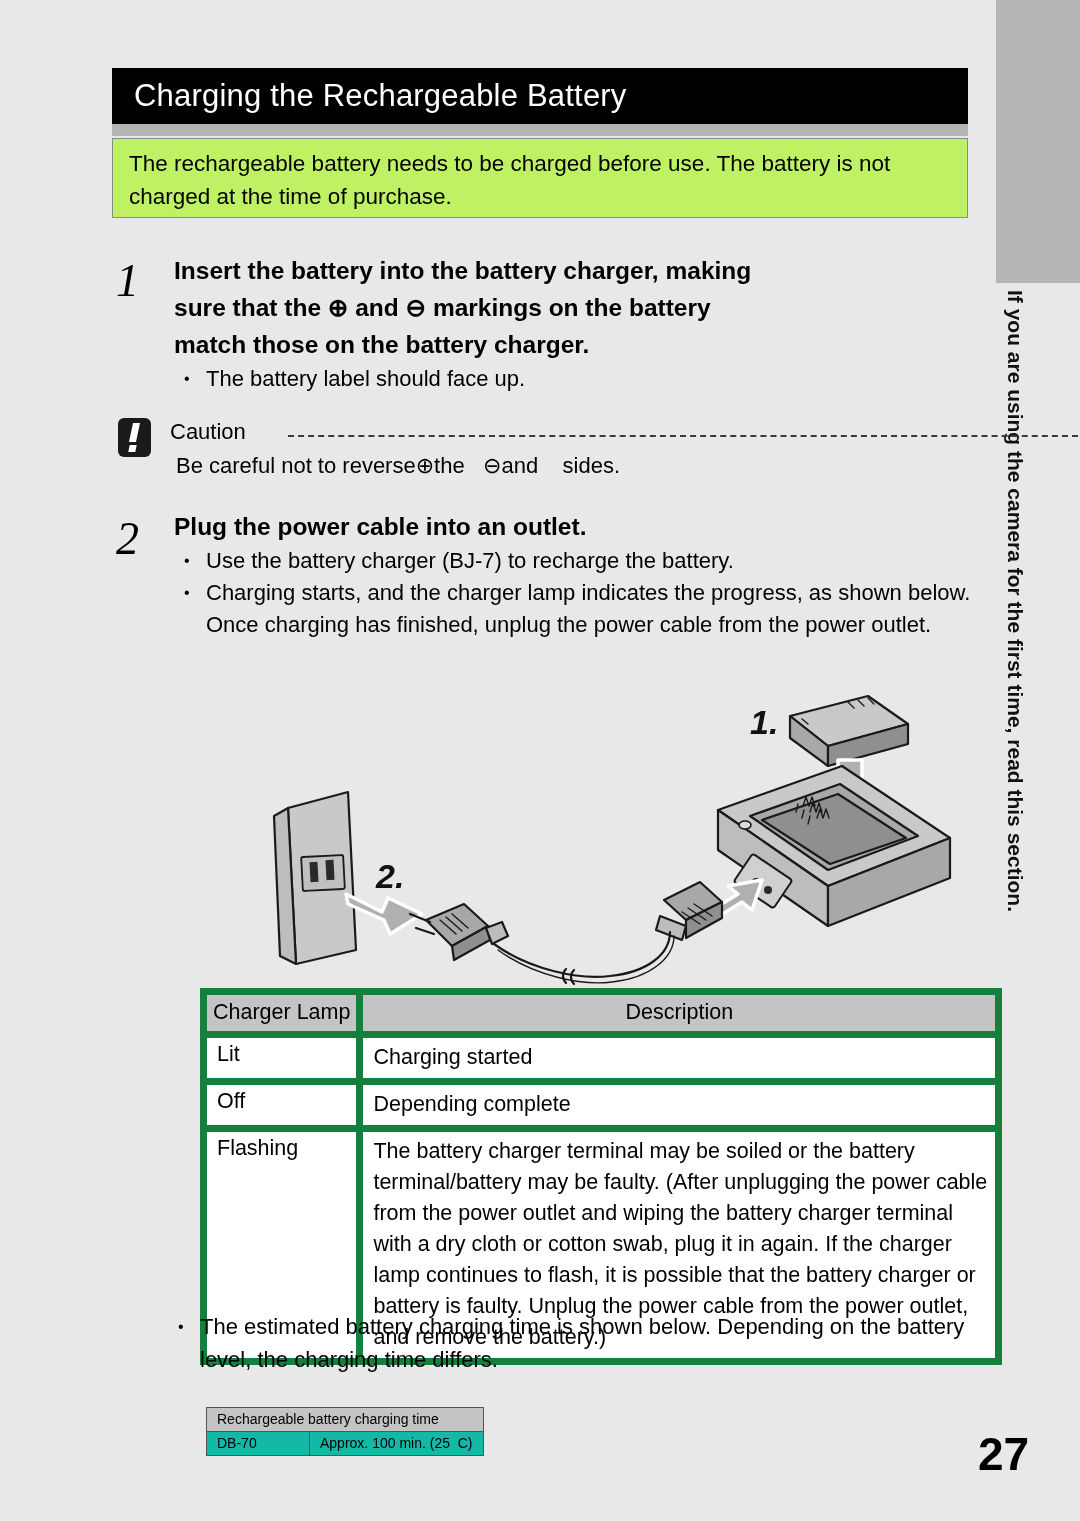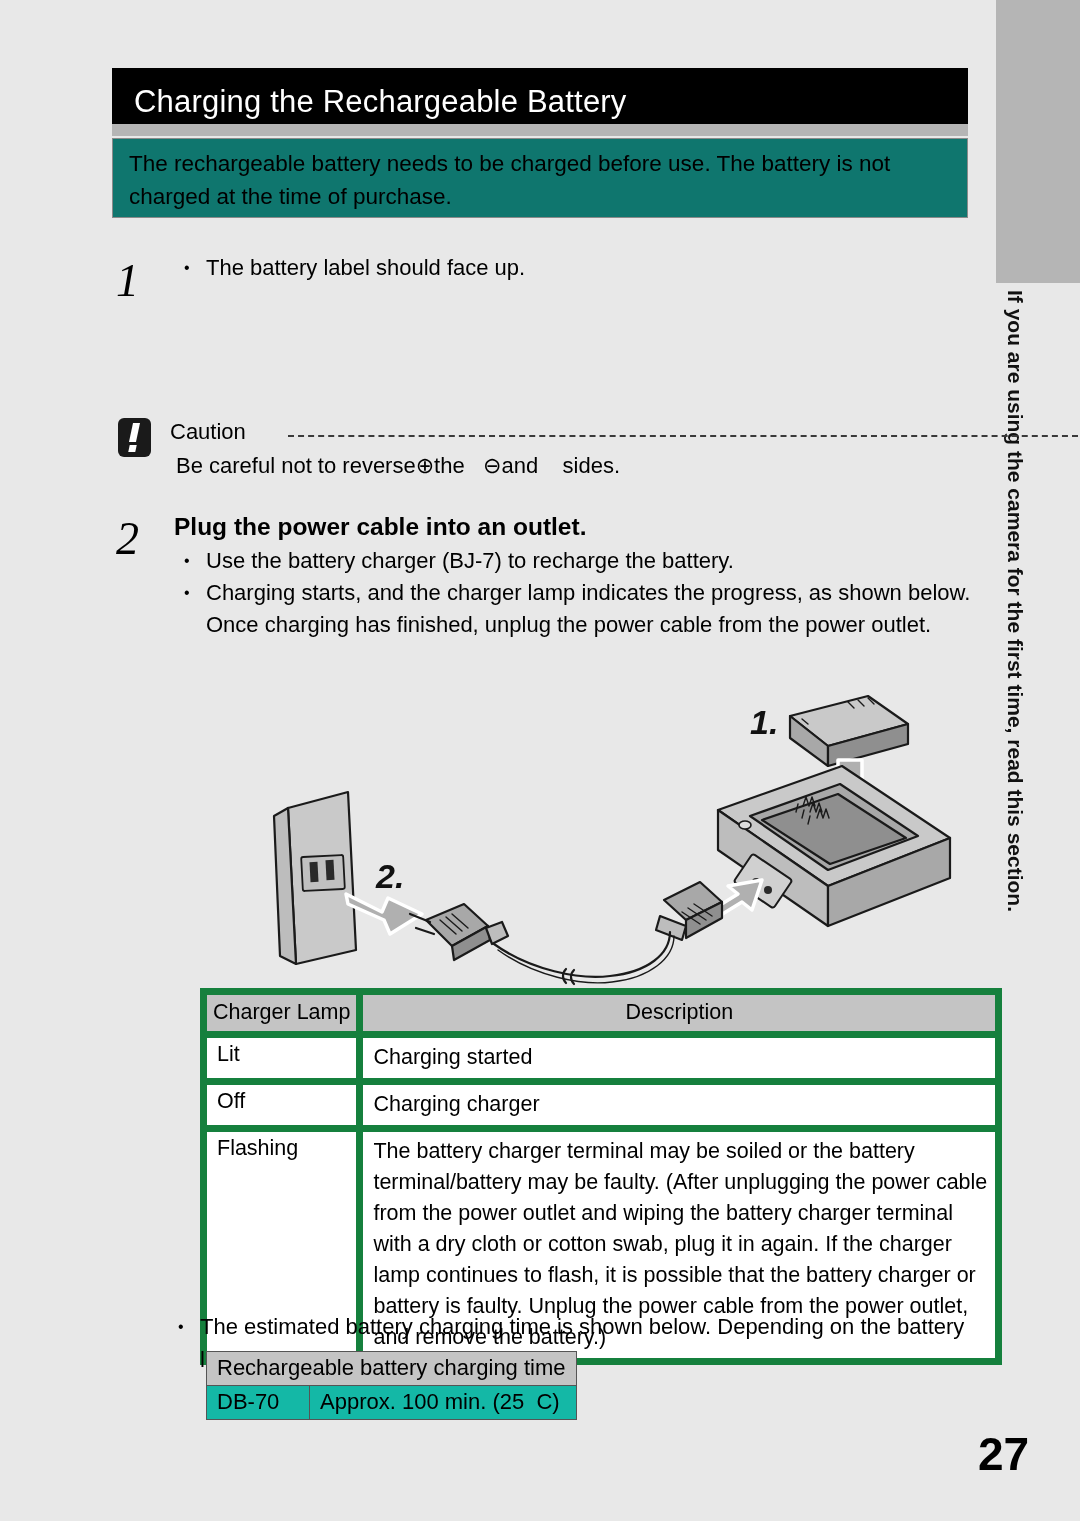--- a/index.html
+++ b/index.html
@@ -42,21 +42,21 @@
     white-space: nowrap;
     color: #111;
   }
 
   
   .title-bar {
     position: absolute;
     left: 112px;
     top: 68px;
     width: 856px;
-    height: 68px;
+    height: 56px;
     background: #000;
     color: #fff;
     display: flex;
     align-items: center;
     box-sizing: border-box;
     padding-left: 22px;
   }
   .title-bar .t {
     font-size: 31px;
     font-weight: normal;
@@ -73,21 +73,21 @@
 
   
   .intro-box {
     position: absolute;
     left: 112px;
     top: 138px;
     width: 856px;
     height: 80px;
     box-sizing: border-box;
     border: 1px solid #8a8a8a;
-    background: #0f766e;
+    background: #bef264;
     padding: 8px 14px 0 16px;
   }
   .intro-box p {
     margin: 0;
     font-size: 22.5px;
     line-height: 33px;
   }
 
   
   .step {
@@ -245,23 +245,23 @@
     left: 168px;
     top: 1310px;
     width: 820px;
   }
   .tail-bullet li { font-size: 22px; line-height: 33px; }
 
   
   .time-table {
     position: absolute;
     left: 206px;
-    top: 1351px;
+    top: 1407px;
     border-collapse: collapse;
-    font-size: 22px;
+    font-size: 14px;
   }
   .time-table th,
   .time-table td {
     border: 1px solid #555;
     padding: 3px 10px 4px 10px;
     font-weight: normal;
     background: #14b8a6;
     white-space: pre;
   }
   .time-table thead th {
@@ -291,20 +291,25 @@
 </div>
 <div class="title-underbar"></div>
 
 <div class="intro-box">
   <p>The rechargeable battery needs to be charged before use. The battery is not charged at the time of purchase.</p>
 </div>
 
 <div class="step" id="step1">
   <div class="step-num">1</div>
   <div class="step-body">
+    <p class="step-title">
+      <span>Insert the battery into the battery charger, making</span><br>
+      <span>sure that the </span><span>⊕</span><span> and </span><span>⊖</span><span> markings on the battery</span><br>
+      <span>match those on the battery charger.</span>
+    </p>
     <ul class="bullets">
       <li>The battery label should face up.</li>
     </ul>
   </div>
 </div>
 
 <div class="caution">
   <div class="caution-icon">
     <div class="bang"></div>
     <div class="dot"></div>
@@ -445,21 +450,21 @@
   <tbody>
     <tr>
       <td class="c1">Lit</td>
       <td class="desc">
         <span>Charging started</span>
       </td>
     </tr>
     <tr>
       <td class="c1">Off</td>
       <td class="desc">
-        <span>Charging charger</span>
+        <span>Depending complete</span>
       </td>
     </tr>
     <tr>
       <td class="c1">Flashing</td>
       <td class="desc">
         <span>The battery charger terminal may be soiled or the battery</span>
         <span>terminal/battery may be faulty. (After unplugging the power cable</span>
         <span>from the power outlet and wiping the battery charger terminal</span>
         <span>with a dry cloth or cotton swab, plug it in again. If the charger</span>
         <span>lamp continues to flash, it is possible that the battery charger or</span>

